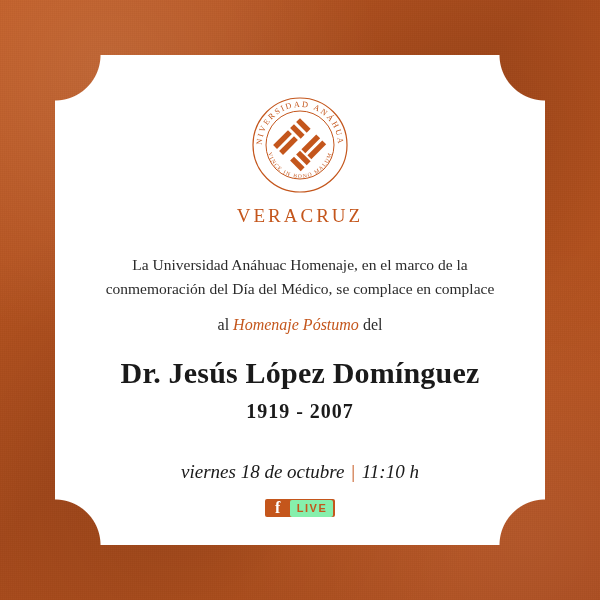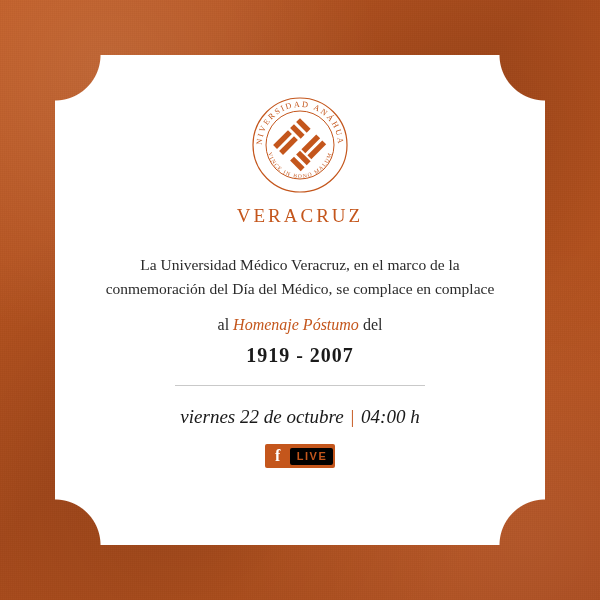--- a/index.html
+++ b/index.html
@@ -158,21 +158,21 @@
     align-items: center;
     justify-content: center;
     color: #ffffff;
     font-family: "Liberation Serif", serif;
     font-weight: bold;
     font-size: 16px;
     line-height: 1;
   }
   .live-tag {
     margin-left: 3px;
-    background: #000000;
+    background: #86efac;
     color: #c4561c;
     font-family: "Liberation Sans", sans-serif;
     font-weight: bold;
     font-size: 11px;
     letter-spacing: 1.5px;
     padding: 3px 6px 3px 7px;
     border-radius: 2px;
     line-height: 1;
   }
 </style>
@@ -209,38 +209,39 @@
               <rect x="4" y="12.5" width="15" height="5.5"></rect>
               <rect x="4" y="-19" width="5.5" height="21"></rect>
               <rect x="12.5" y="-19" width="5.5" height="21"></rect>
             </g>
           </svg>
         </div>
         <div class="brand">VERACRUZ</div>
       </div>
 
       <div class="intro">
-        <div>La Universidad Médico Veracruz, en el marco de la</div>
+        <div>La Universidad Anáhuac Homenaje, en el marco de la</div>
         <div>conmemoración del Día del Médico, se complace en complace</div>
       </div>
 
       <div class="homage-line">
         <span>al</span>
         <em>Homenaje Póstumo</em>
         <span>del</span>
       </div>
 
+      <div class="name">Dr. Jesús López Domínguez</div>
       <div class="years">1919 - 2007</div>
 
       <div class="rule"></div>
 
       <div class="datetime">
-        <span>viernes 22 de octubre</span>
+        <span>viernes 18 de octubre</span>
         <span class="sep">|</span>
-        <span>04:00 h</span>
+        <span>11:10 h</span>
       </div>
 
       <div class="fb-live">
         <span class="fb-mark">f</span>
         <span class="live-tag">LIVE</span>
       </div>
 
     </div>
   </div>
 </div>

